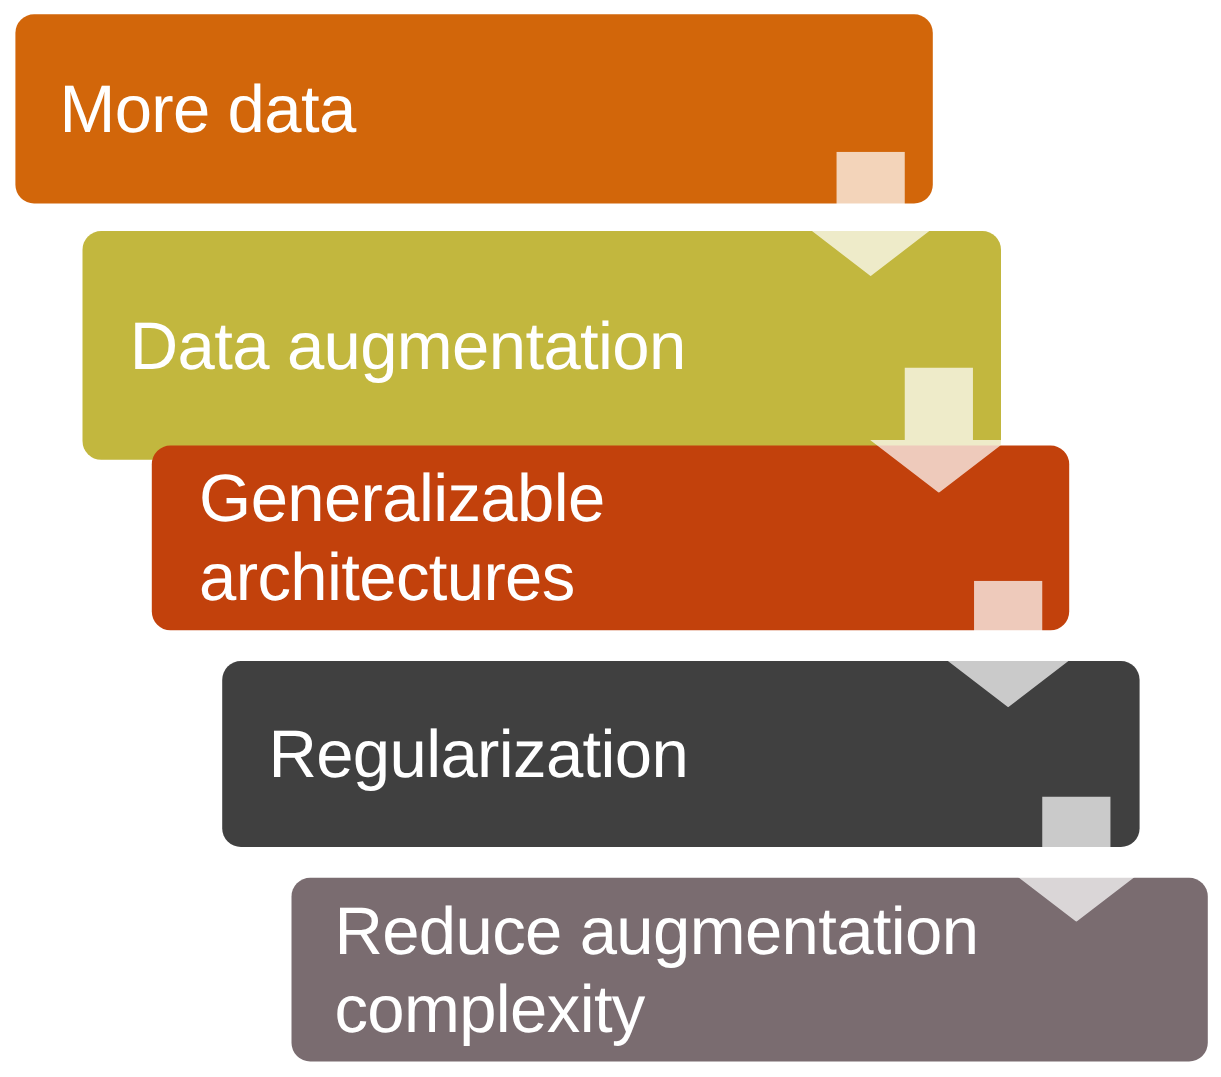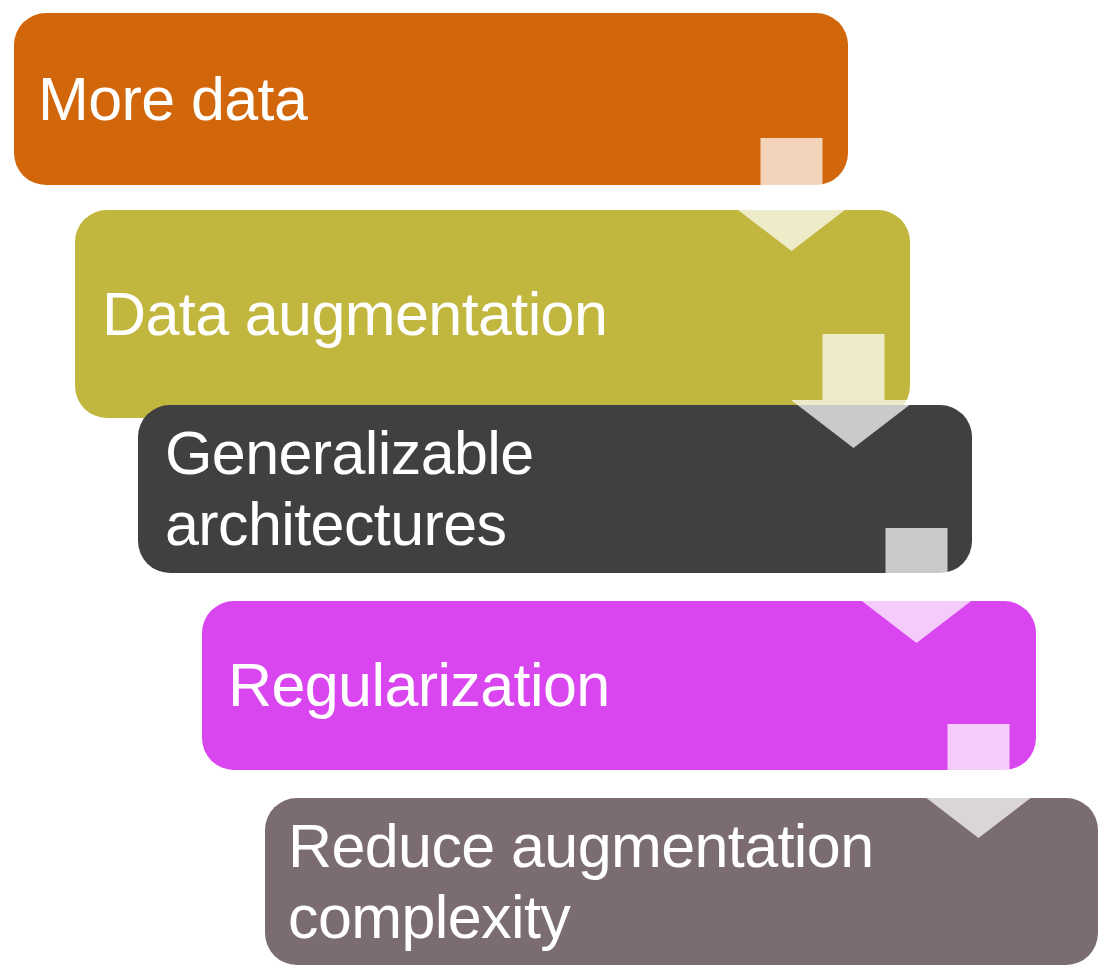--- a/index.html
+++ b/index.html
@@ -15,27 +15,28 @@
     overflow: hidden;
   }
   #stage {
     position: relative;
     width: 1110px;
     height: 979px;
     background: #ffffff;
   }
   .step-box {
     position: absolute;
-    border-radius: 32px;
+    border-radius: 17px;
     box-sizing: border-box;
     display: flex;
     flex-direction: column;
     justify-content: center;
     align-items: flex-start;
     z-index: 1;
+    padding-left: 16px;
   }
   .step-label {
     color: #ffffff;
     font-family: "Liberation Sans", sans-serif;
     font-weight: 400;
     font-size: 61px;
     line-height: 1.16;
     letter-spacing: -0.6px;
     white-space: pre-line;
     text-align: left;
@@ -57,26 +58,26 @@
 <div id="stage">
 
   <div class="step-box" style="left: 14px; top: 13px; width: 834px; height: 172px; background: rgb(210, 102, 10);">
     <span class="step-label" style="margin-left: 24px; color: rgb(255, 255, 255);">More data</span>
   </div>
 
   <div class="step-box" style="left: 75px; top: 210px; width: 835px; height: 208px; background: rgb(194, 183, 62);">
     <span class="step-label" style="margin-left: 27px; color: rgb(255, 255, 255);">Data augmentation</span>
   </div>
 
-  <div class="step-box" style="left: 138px; top: 405px; width: 834px; height: 168px; background: #404040;">
+  <div class="step-box" style="left: 138px; top: 405px; width: 834px; height: 168px; background: #c2410c;">
     <span class="step-label" style="margin-left: 27px; color: rgb(255, 255, 255);">Generalizable
 architectures</span>
   </div>
 
-  <div class="step-box" style="left: 202px; top: 601px; width: 834px; height: 169px; background: #d946ef;">
+  <div class="step-box" style="left: 202px; top: 601px; width: 834px; height: 169px; background: #404040;">
     <span class="step-label" style="margin-left: 26px; color: rgb(255, 255, 255);">Regularization</span>
   </div>
 
   <div class="step-box" style="left: 265px; top: 798px; width: 833px; height: 167px; background: rgb(122, 108, 112);">
     <span class="step-label" style="margin-left: 23px; color: rgb(255, 255, 255);">Reduce augmentation
 complexity</span>
   </div>
 
   <div class="flow-arrow" style="left: 729px; top: 138px; width: 125px; height: 113px;">
       <svg viewBox="0 0 125 113" preserveAspectRatio="none">

